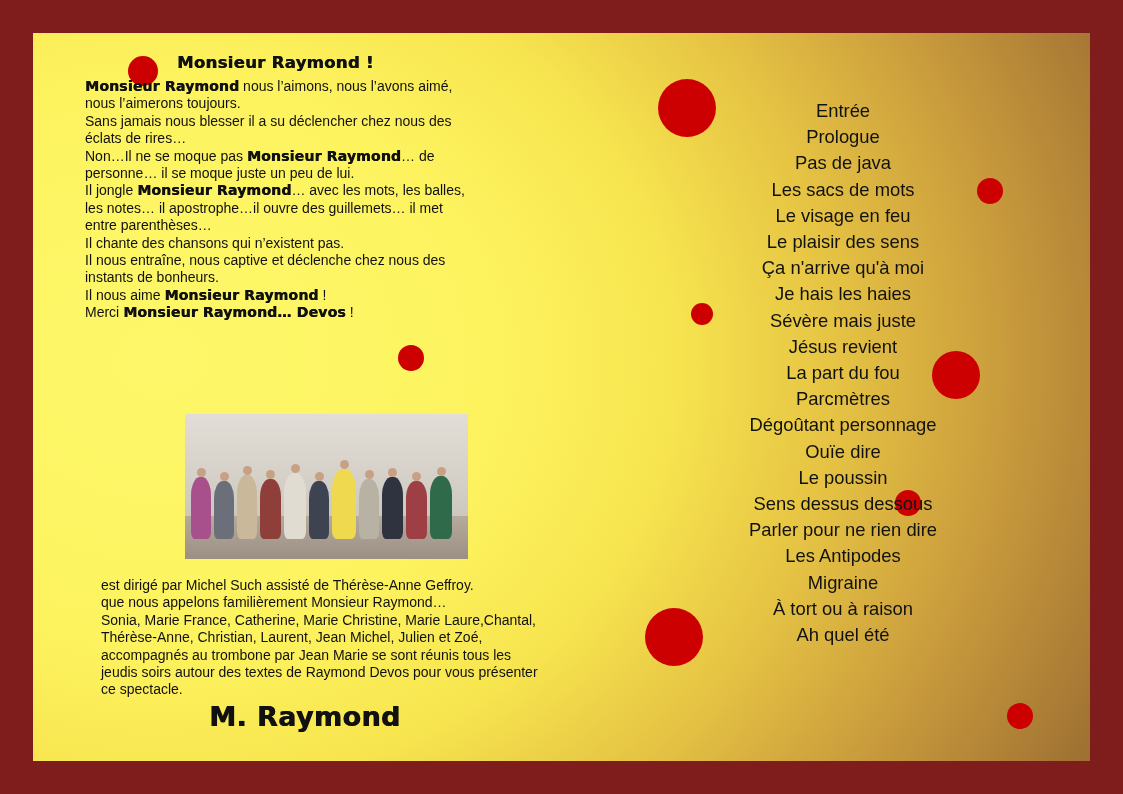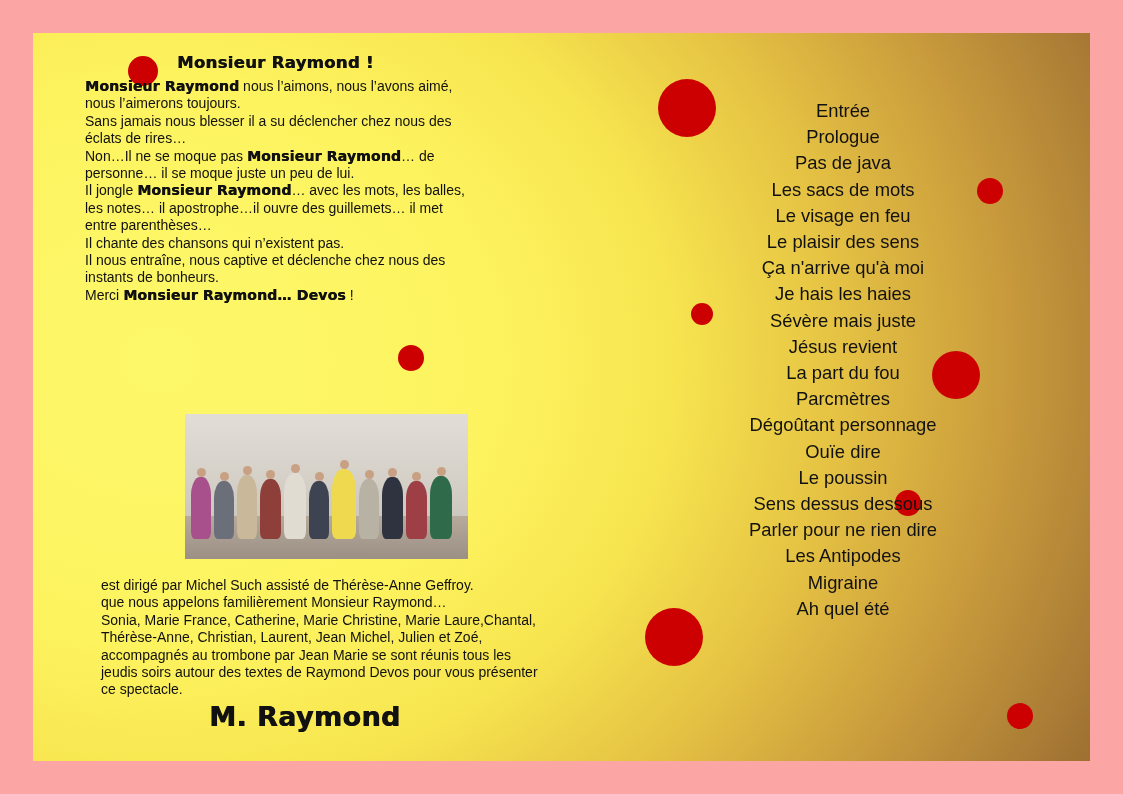--- a/index.html
+++ b/index.html
@@ -11,21 +11,21 @@
     width: 1123px;
     height: 794px;
     font-family: "Liberation Sans", sans-serif;
     overflow: hidden;
   }
 
   .page {
     position: relative;
     width: 1123px;
     height: 794px;
-    background: #fca5a5;
+    background: #7f1d1d;
   }
 
   
   .poster {
     position: absolute;
     left: 33px;
     top: 33px;
     width: 1057px;
     height: 728px;
     background:
@@ -203,20 +203,21 @@
           <p><span>Sans jamais nous blesser il a su déclencher chez nous des</span></p>
           <p><span>éclats de rires…</span></p>
           <p><span>Non…Il ne se moque pas </span><span class="nm">Monsieur Raymond</span><span>… de</span></p>
           <p><span>personne… il se moque juste un peu de lui.</span></p>
           <p><span>Il jongle </span><span class="nm">Monsieur Raymond</span><span>… avec les mots, les balles,</span></p>
           <p><span>les notes… il apostrophe…il ouvre des guillemets… il met</span></p>
           <p><span>entre parenthèses…</span></p>
           <p><span>Il chante des chansons qui n’existent pas.</span></p>
           <p><span>Il nous entraîne, nous captive et déclenche chez nous des</span></p>
           <p><span>instants de bonheurs.</span></p>
+          <p><span>Il nous aime </span><span class="nm">Monsieur Raymond</span><span> !</span></p>
           <p><span>Merci </span><span class="nm">Monsieur Raymond… Devos</span><span> !</span></p>
         </div>
     </div>
 
     <div class="photo-wrap">
       <div class="photo">
         <div class="wall"></div>
         <div class="floor"></div>
         <div class="fig" style="left:6px;  width:20px; height:62px; background:#a7508c;"></div>
         <div class="fig" style="left:29px; width:20px; height:58px; background:#6b6f7a;"></div>
@@ -258,17 +259,18 @@
         <div class="item">Jésus revient</div>
         <div class="item">La part du fou</div>
         <div class="item">Parcmètres</div>
         <div class="item">Dégoûtant personnage</div>
         <div class="item">Ouïe dire</div>
         <div class="item">Le poussin</div>
         <div class="item">Sens dessus dessous</div>
         <div class="item">Parler pour ne rien dire</div>
         <div class="item">Les Antipodes</div>
         <div class="item">Migraine</div>
+        <div class="item">À tort ou à raison</div>
         <div class="item">Ah quel été</div>
       </div>
 
   </div>
 </div>
 
 </body></html>

